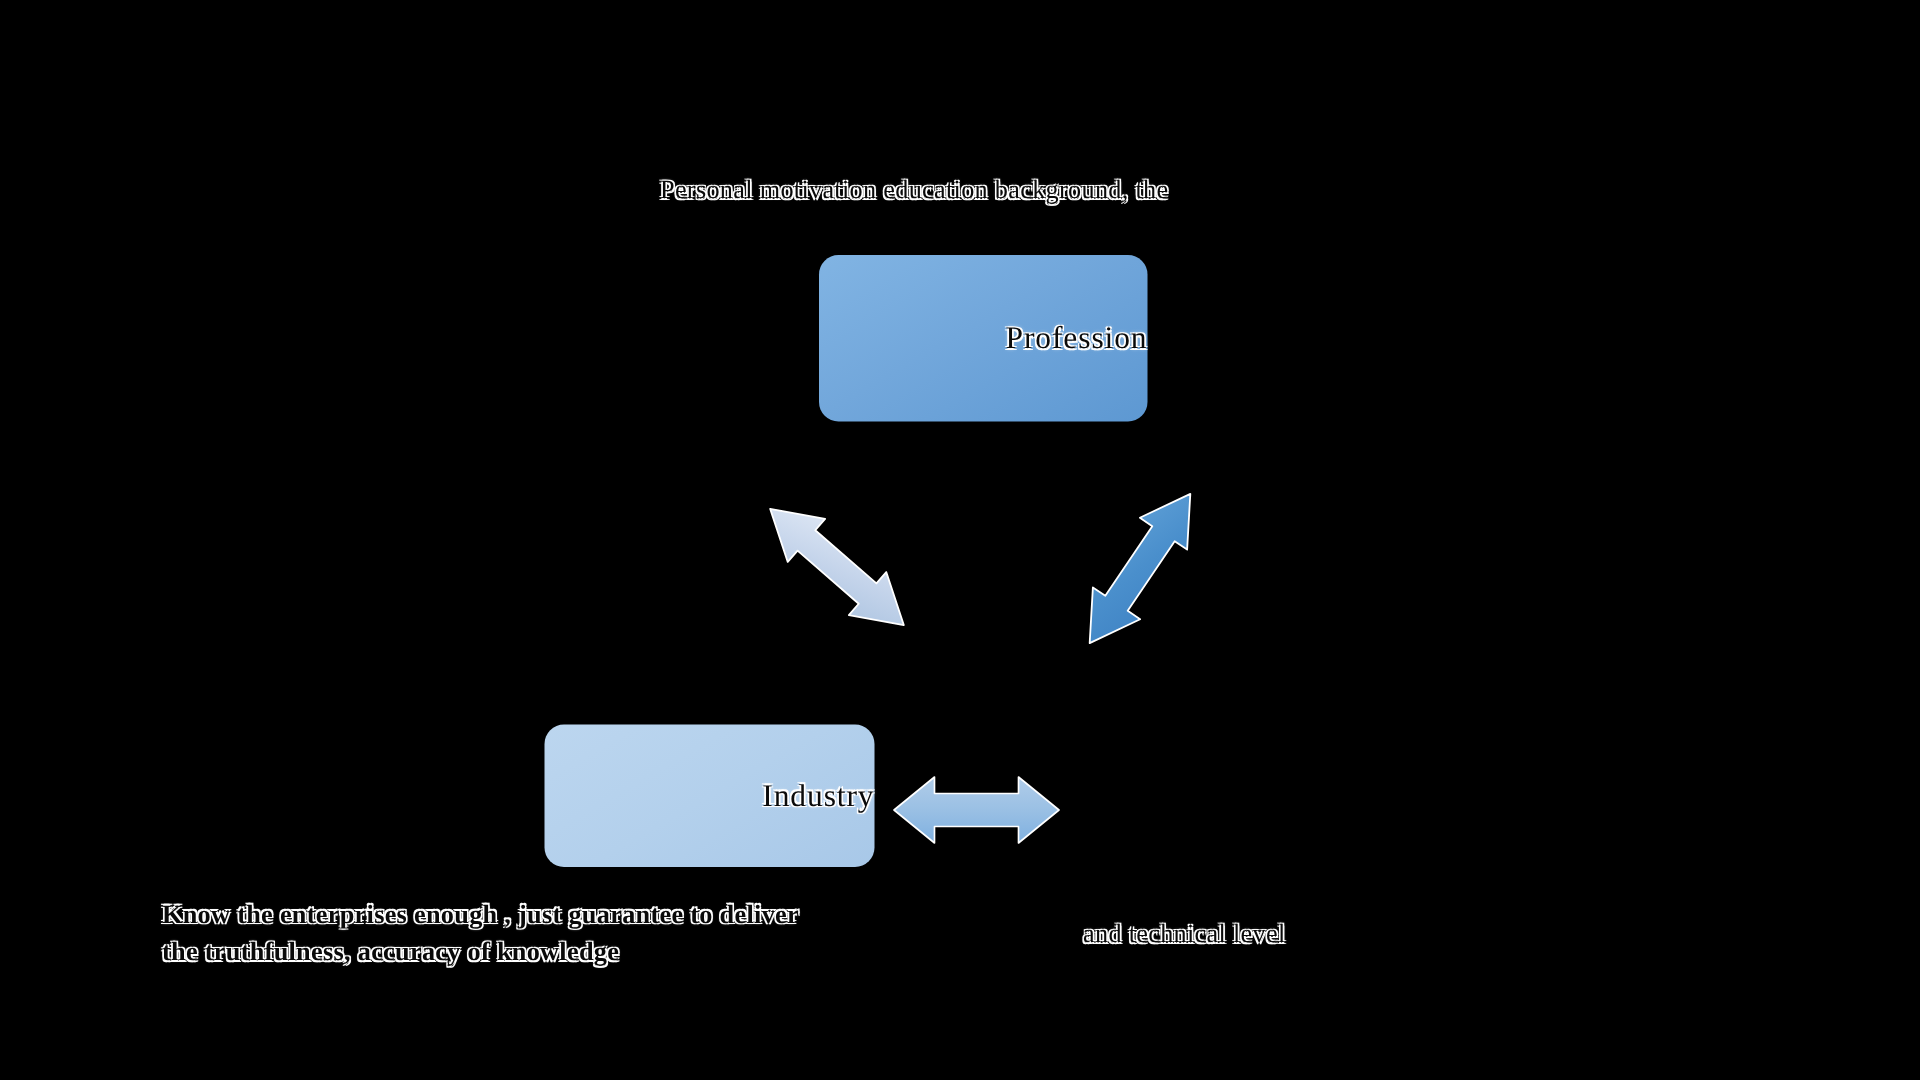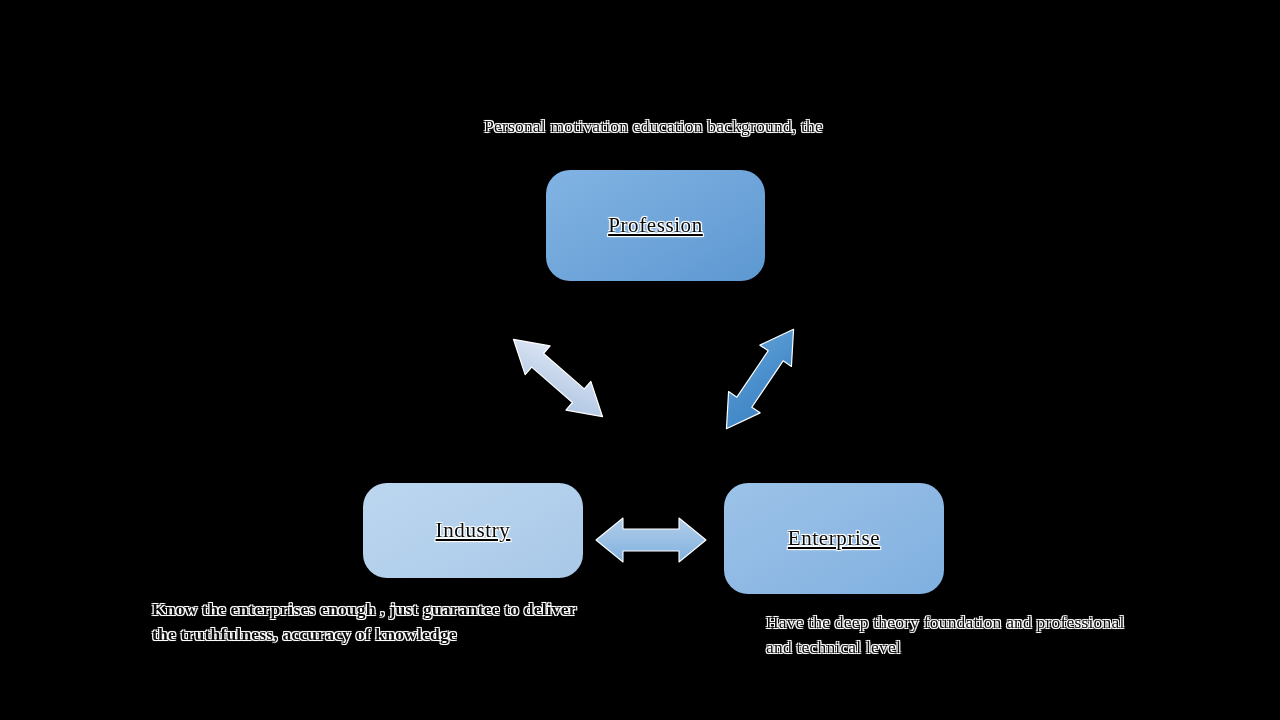--- a/index.html
+++ b/index.html
@@ -18,26 +18,25 @@
   #canvas {
     position: absolute;
     left: 0; top: 0;
     width: 1280px;
     height: 720px;
   }
 
   
   .node {
     position: absolute;
-    border-radius: 24px;
+    border-radius: 13px;
     box-sizing: border-box;
     display: flex;
     align-items: center;
-    justify-content: center;
-    text-decoration: underline;
+    justify-content: flex-end;
   }
   .node-label {
     font-size: 21px;
     color: #0b0b0b;
     letter-spacing: 0.6px;
     text-shadow:
       -1px -1px 0 #ffffff,
        1px -1px 0 #ffffff,
       -1px  1px 0 #ffffff,
        1px  1px 0 #ffffff,
@@ -80,21 +79,21 @@
     text-shadow:
       -1px -1px 0 #ffffff,
        1px -1px 0 #ffffff,
       -1px  1px 0 #ffffff,
        1px  1px 0 #ffffff,
        0 0 2px #ffffff;
   }
   #caption-profession { left: 440px; top: 114px; width: 440px; }
   #caption-industry   { left: 108px; top: 597px; width: 500px; font-weight: bold; }
   #caption-enterprise { left: 722px; top: 610px; width: 470px; }
-  .caption-line { display: block; margin-left: 44px; }
+  .caption-line { display: block; }
 </style>
 </head>
 <body>
 
 <div id="canvas">
 
   <div class="caption" id="caption-profession">
     <span class="caption-line">Personal motivation education background, the</span>
   </div>
 
@@ -163,27 +162,23 @@
              L 31 16
              L 87 16
              L 87 5
              L 114 27
              L 87 49
              L 87 38
              L 31 38
              L 31 49 Z" fill="url(#gradHorizArrow)" stroke="#ffffff" stroke-width="1.1" stroke-linejoin="round"></path>
   </svg>
 
-  <div class="node" id="node-enterprise">
-    <span class="node-label">Enterprise</span>
-  </div>
 
   <div class="caption" id="caption-industry">
     <span class="caption-line">Know the enterprises enough , just guarantee to deliver</span>
     <span class="caption-line">the truthfulness, accuracy of knowledge</span>
   </div>
 
   <div class="caption" id="caption-enterprise">
-    <span class="caption-line">Have the deep theory foundation and professional</span>
     <span class="caption-line">and technical level</span>
   </div>
 
 </div>
 
 </body></html>

